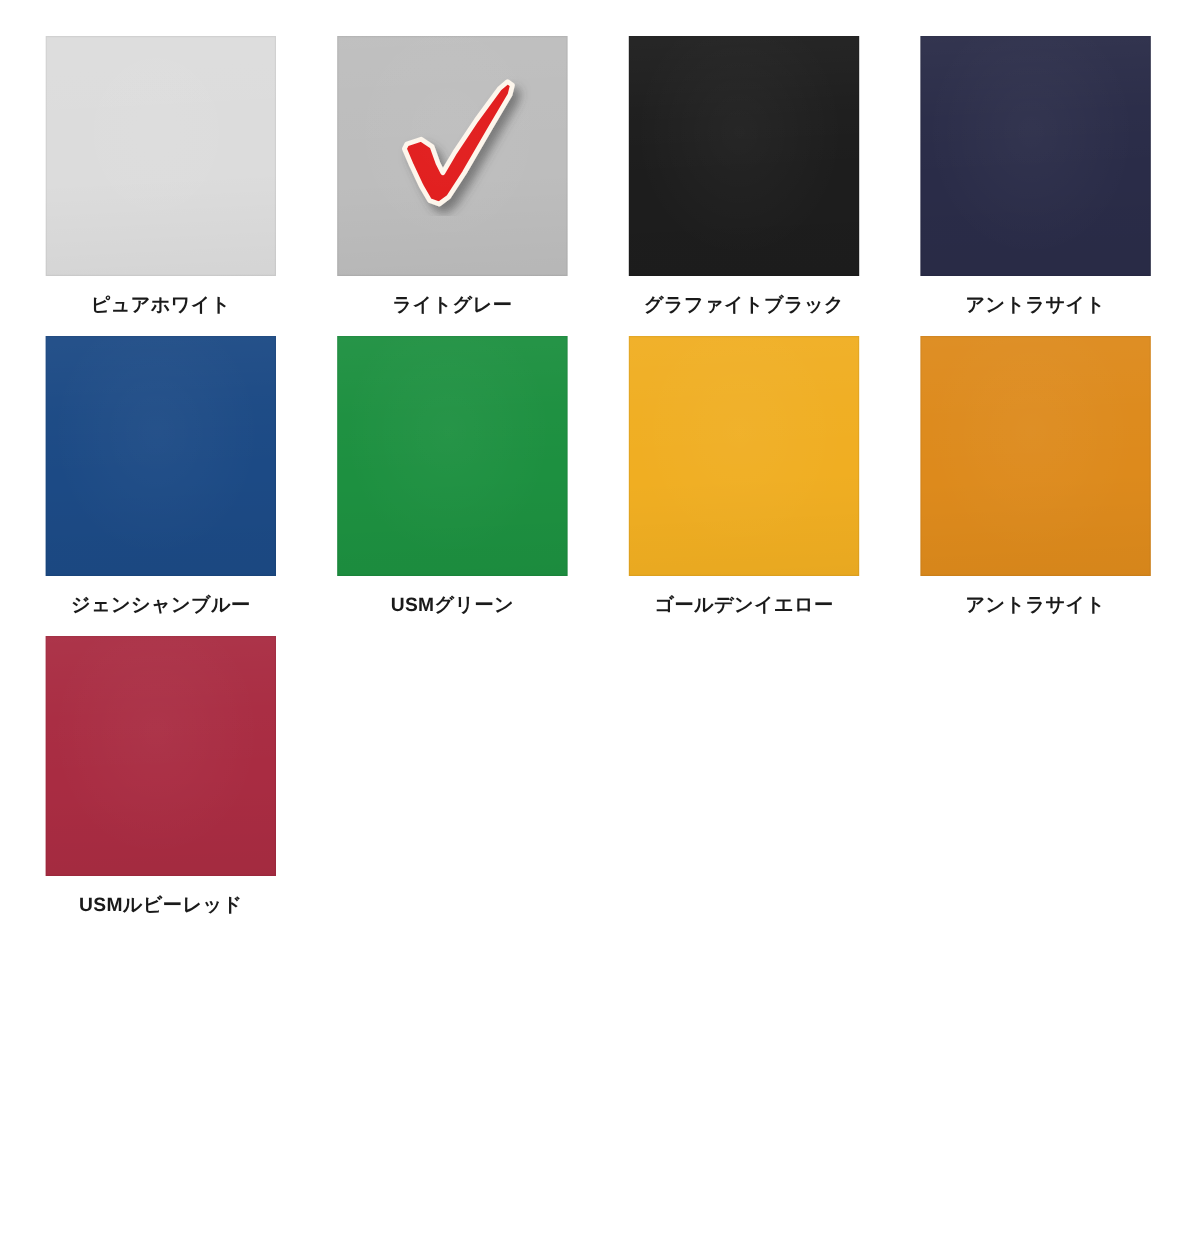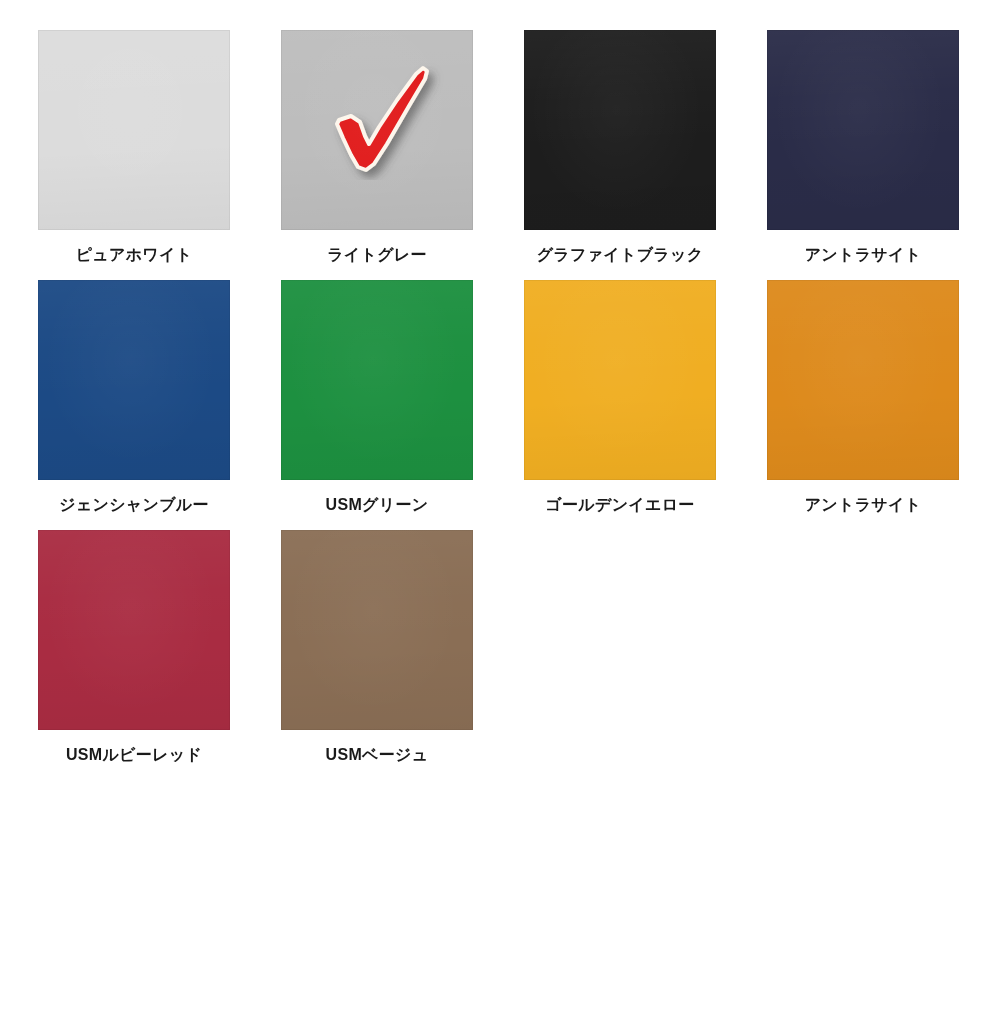--- a/index.html
+++ b/index.html
@@ -128,17 +128,13 @@
       <div class="swatch-label">ゴールデンイエロー</div>
     </div>
     <div class="swatch-cell">
       <div class="swatch-chip" style="background-color: rgb(221, 138, 28);"></div>
       <div class="swatch-label">アントラサイト</div>
     </div>
     <div class="swatch-cell">
       <div class="swatch-chip" style="background-color: rgb(169, 44, 66);"></div>
       <div class="swatch-label">USMルビーレッド</div>
     </div>
-    <div class="swatch-cell">
-      <div class="swatch-chip" style="background-color: rgb(138, 110, 85);"></div>
-      <div class="swatch-label">USMベージュ</div>
-    </div>
   </div>
 
 </body></html>

